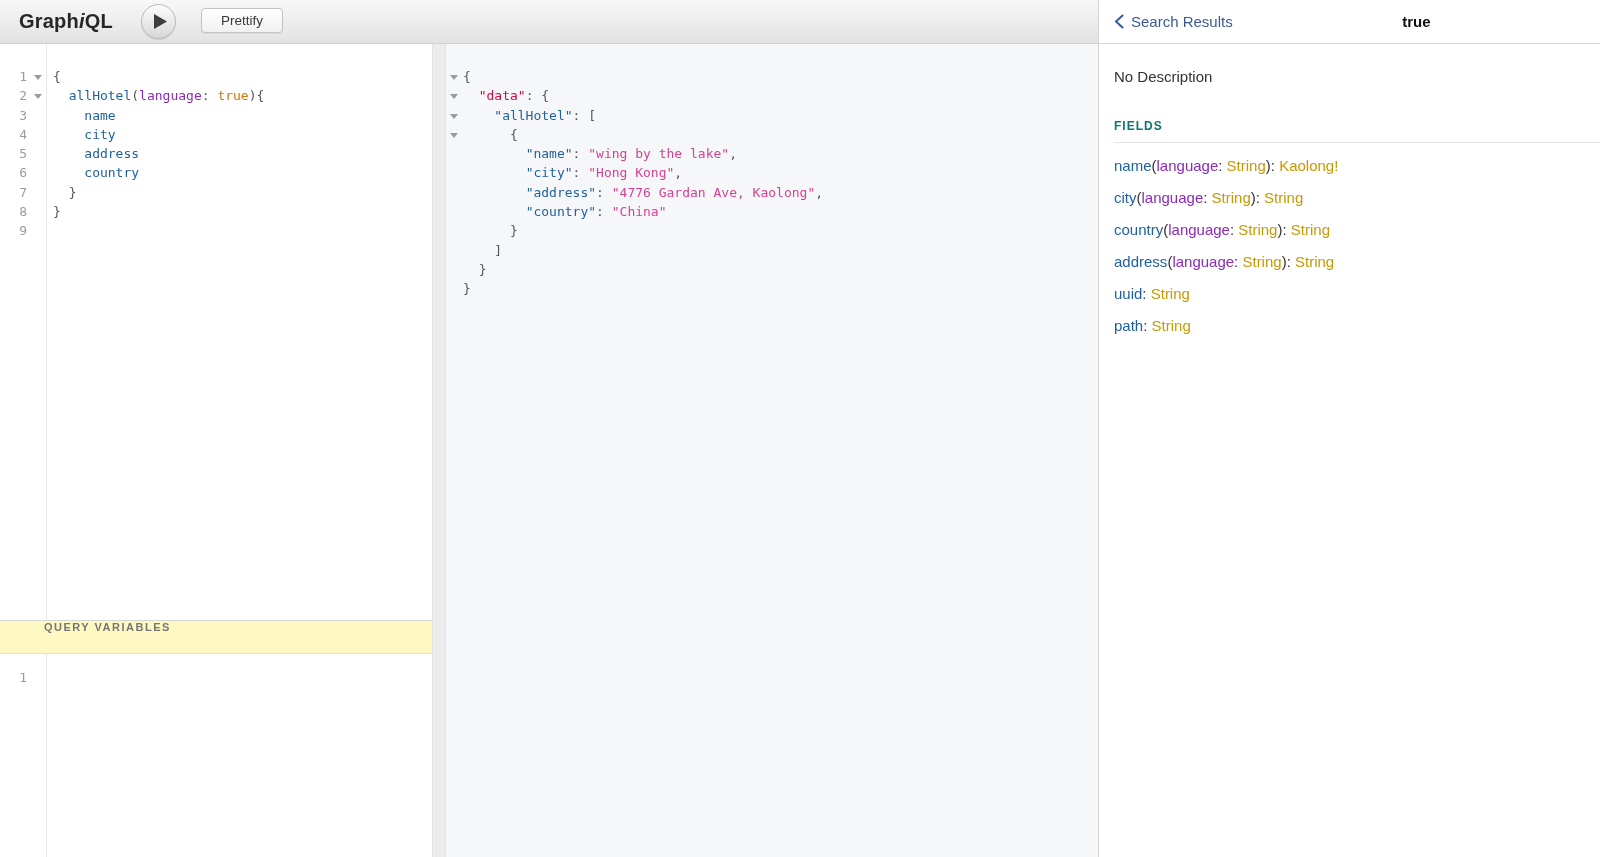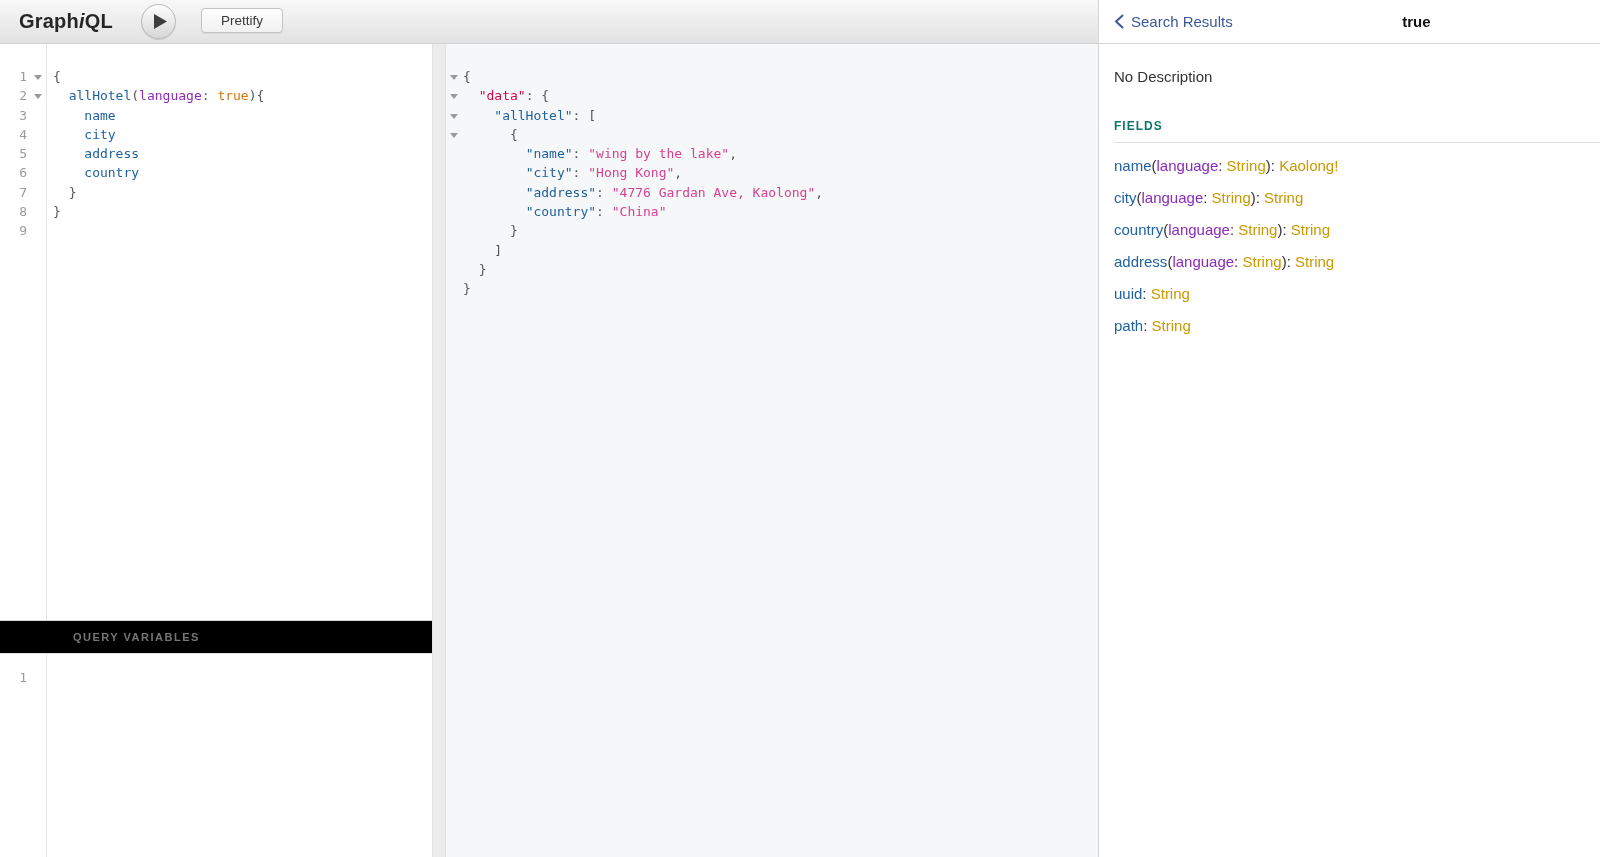--- a/index.html
+++ b/index.html
@@ -59,22 +59,22 @@
 
   .query-pane {
     position:absolute; left:0; top:44px; width:432px; height:576px;
     background:#fff; overflow:hidden;
   }
   .gutter-sep { position:absolute; left:46px; top:0; bottom:0; width:1px; background:#e7e7e7; }
   .pane-pad { position:relative; padding-top:23px; }
 
   .vars-bar {
     position:absolute; left:0; top:620px; width:432px; height:34px;
-    background:#000000; border-top:1px solid #d6d6d6; border-bottom:1px solid #dedede;
-    box-sizing:border-box; display:flex; align-items:center; padding-left:73px;
+    background:#fef9c3; border-top:1px solid #d6d6d6; border-bottom:1px solid #dedede;
+    box-sizing:border-box; display:flex; align-items:flex-start; padding-left:44px;
     font-size:11px; font-weight:bold; letter-spacing:1.5px; color:#767676; cursor:pointer;
   }
   .vars-pane {
     position:absolute; left:0; top:654px; width:432px; height:203px;
     background:#fff; overflow:hidden;
   }
   .vars-pane .pane-pad { padding-top:14px; }
 
   .divider {
     position:absolute; left:432px; top:44px; width:14px; height:813px;

